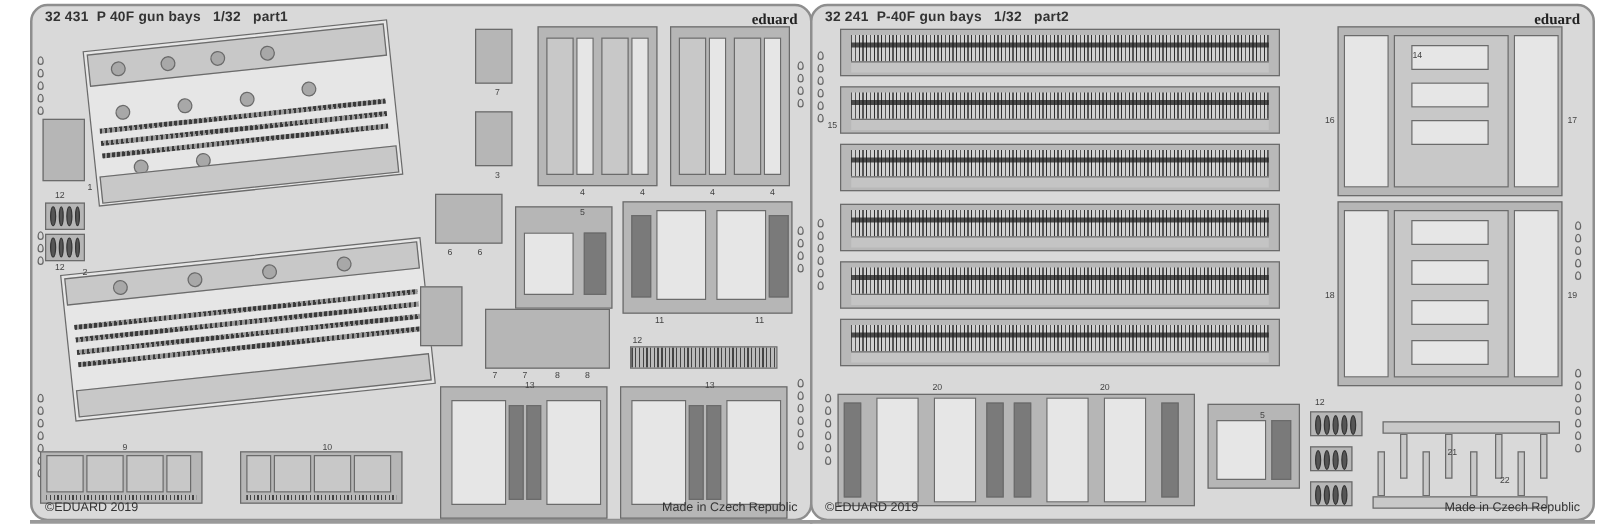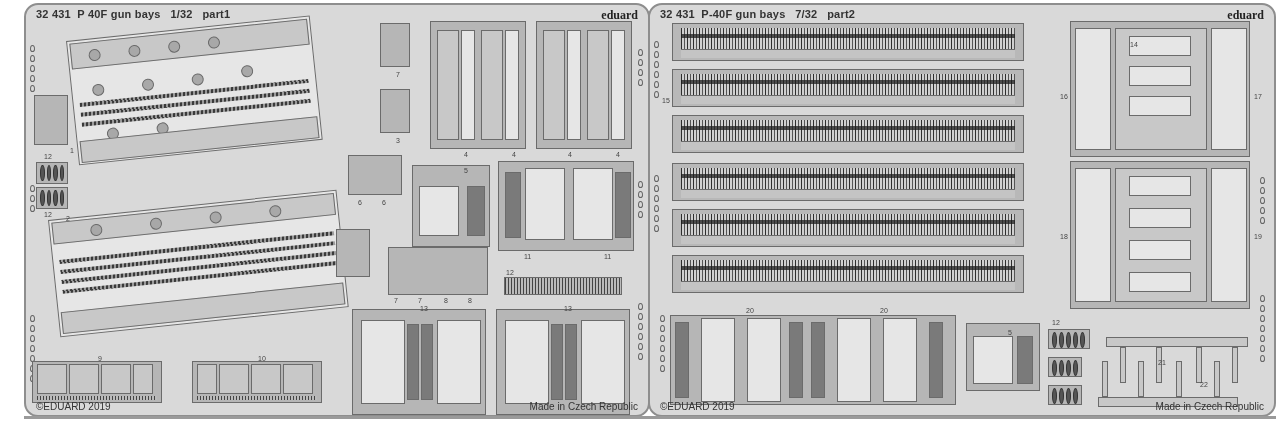--- a/index.html
+++ b/index.html
@@ -214,21 +214,21 @@
     <div class="part mid" style="left:58px;top:2px;width:30px;height:30px;"></div>
     <div class="part mid" style="left:90px;top:2px;width:30px;height:30px;"></div>
     <div class="teethrow" style="left:4px;top:34px;width:120px;height:4px;"></div>
   </div>
 
   <div class="copy">©EDUARD 2019</div>
   <div class="made">Made in Czech Republic</div>
 </div>
 
 <div id="p2" class="plate">
-  <div class="title">32 431  P-40F gun bays   7/32   part2</div>
+  <div class="title">32 241  P-40F gun bays   1/32   part2</div>
   <div class="brand">eduard</div>
 
   <div class="drops" style="left:4px;top:36px;">
       <span></span>
       <span></span>
       <span></span>
       <span></span>
       <span></span>
       <span></span>
     </div>

